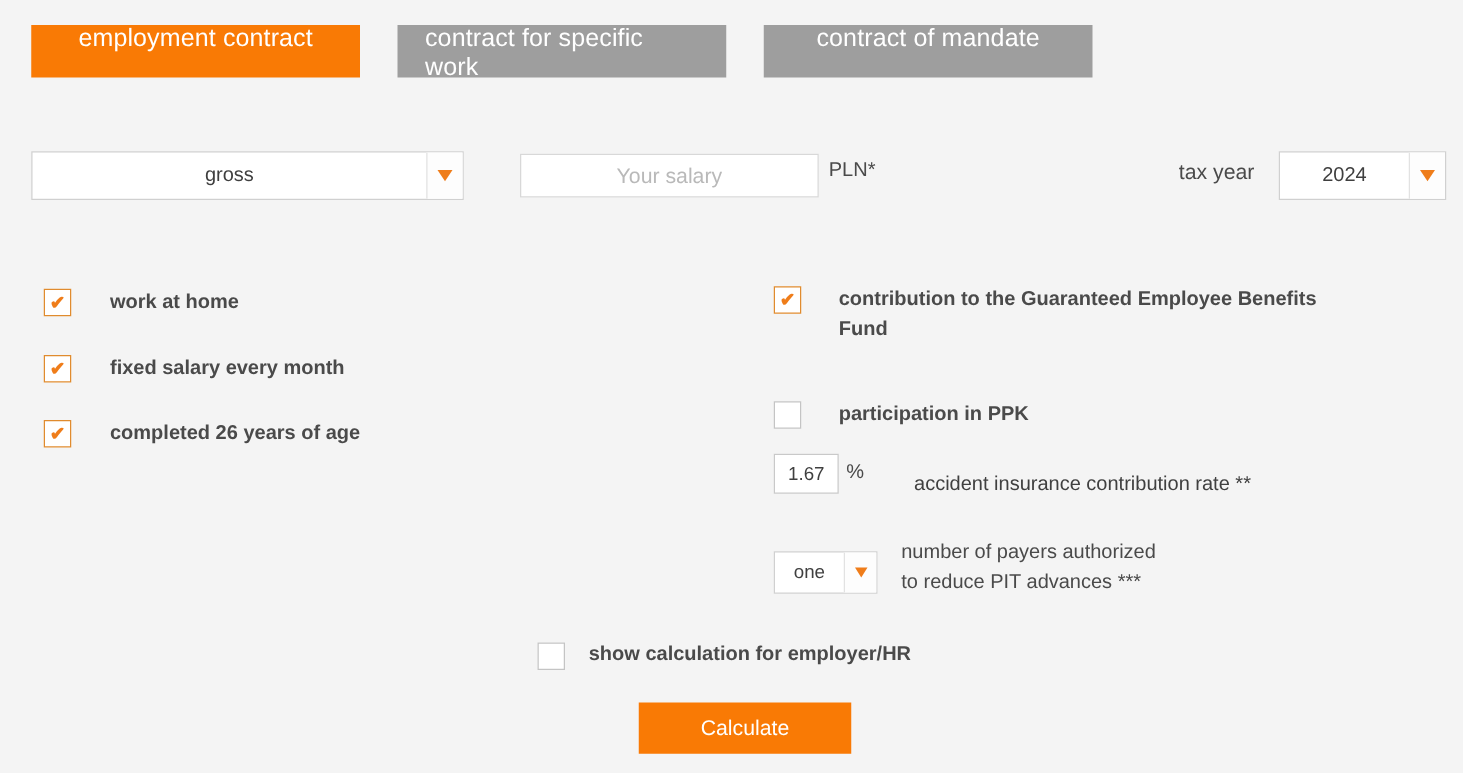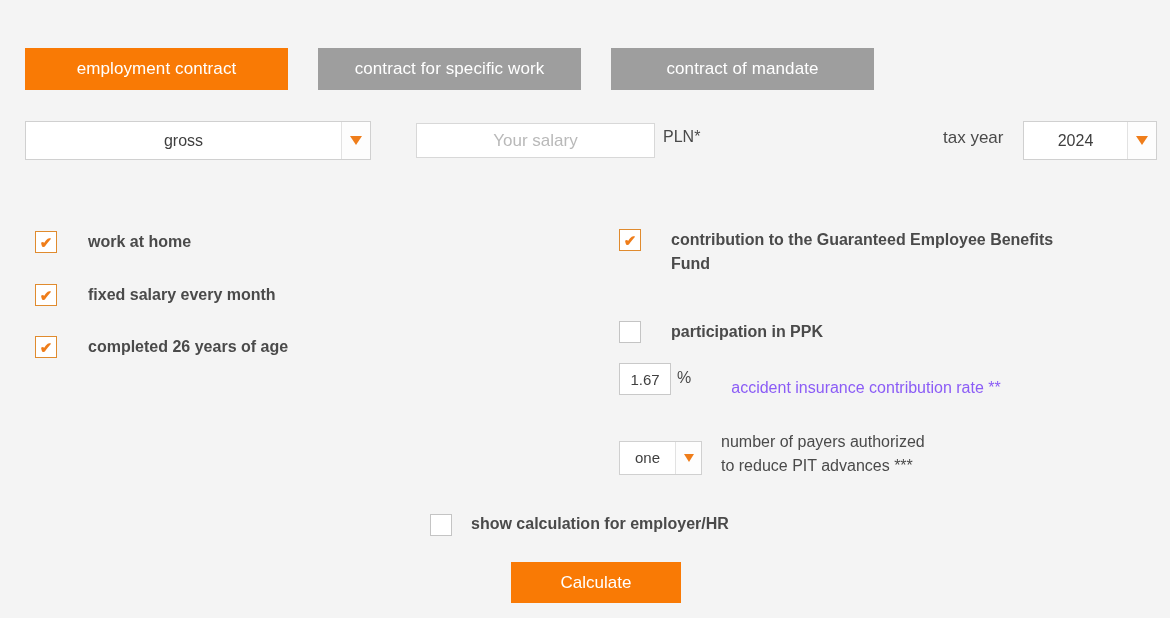--- a/index.html
+++ b/index.html
@@ -21,29 +21,27 @@
   .tabs {
     position: absolute;
     left: 25px;
     top: 20px;
     display: flex;
     align-items: flex-start;
   }
   .tab {
     height: 42px;
     display: flex;
-    align-items: center;
     justify-content: center;
     color: #ffffff;
-    font-size: 17px;
+    font-size: 20px;
     letter-spacing: 0.1px;
     cursor: pointer;
     user-select: none;
     padding: 0 22px;
-    margin-top: 28px;
   }
   .tab.active { background: #f97a05; }
   .tab.inactive { background: #9e9e9e; }
   .tab.t1 { width: 263px; }
   .tab.t2 { width: 263px; margin-left: 30px; }
   .tab.t3 { width: 263px; margin-left: 30px; }
 
   
   .form-row {
     position: absolute;
@@ -200,21 +198,21 @@
     outline: none;
   }
   .pct {
     font-size: 16px;
     color: #4a4a4a;
     margin-left: 6px;
     margin-top: 6px;
   }
   .rate-text {
     font-size: 16px;
-    color: #8b5cf6;
+    color: #404040;
     margin-left: 40px;
     margin-top: 16px;
     white-space: nowrap;
   }
 
   
   .payers-row {
     position: absolute;
     left: 619px;
     top: 437px;

